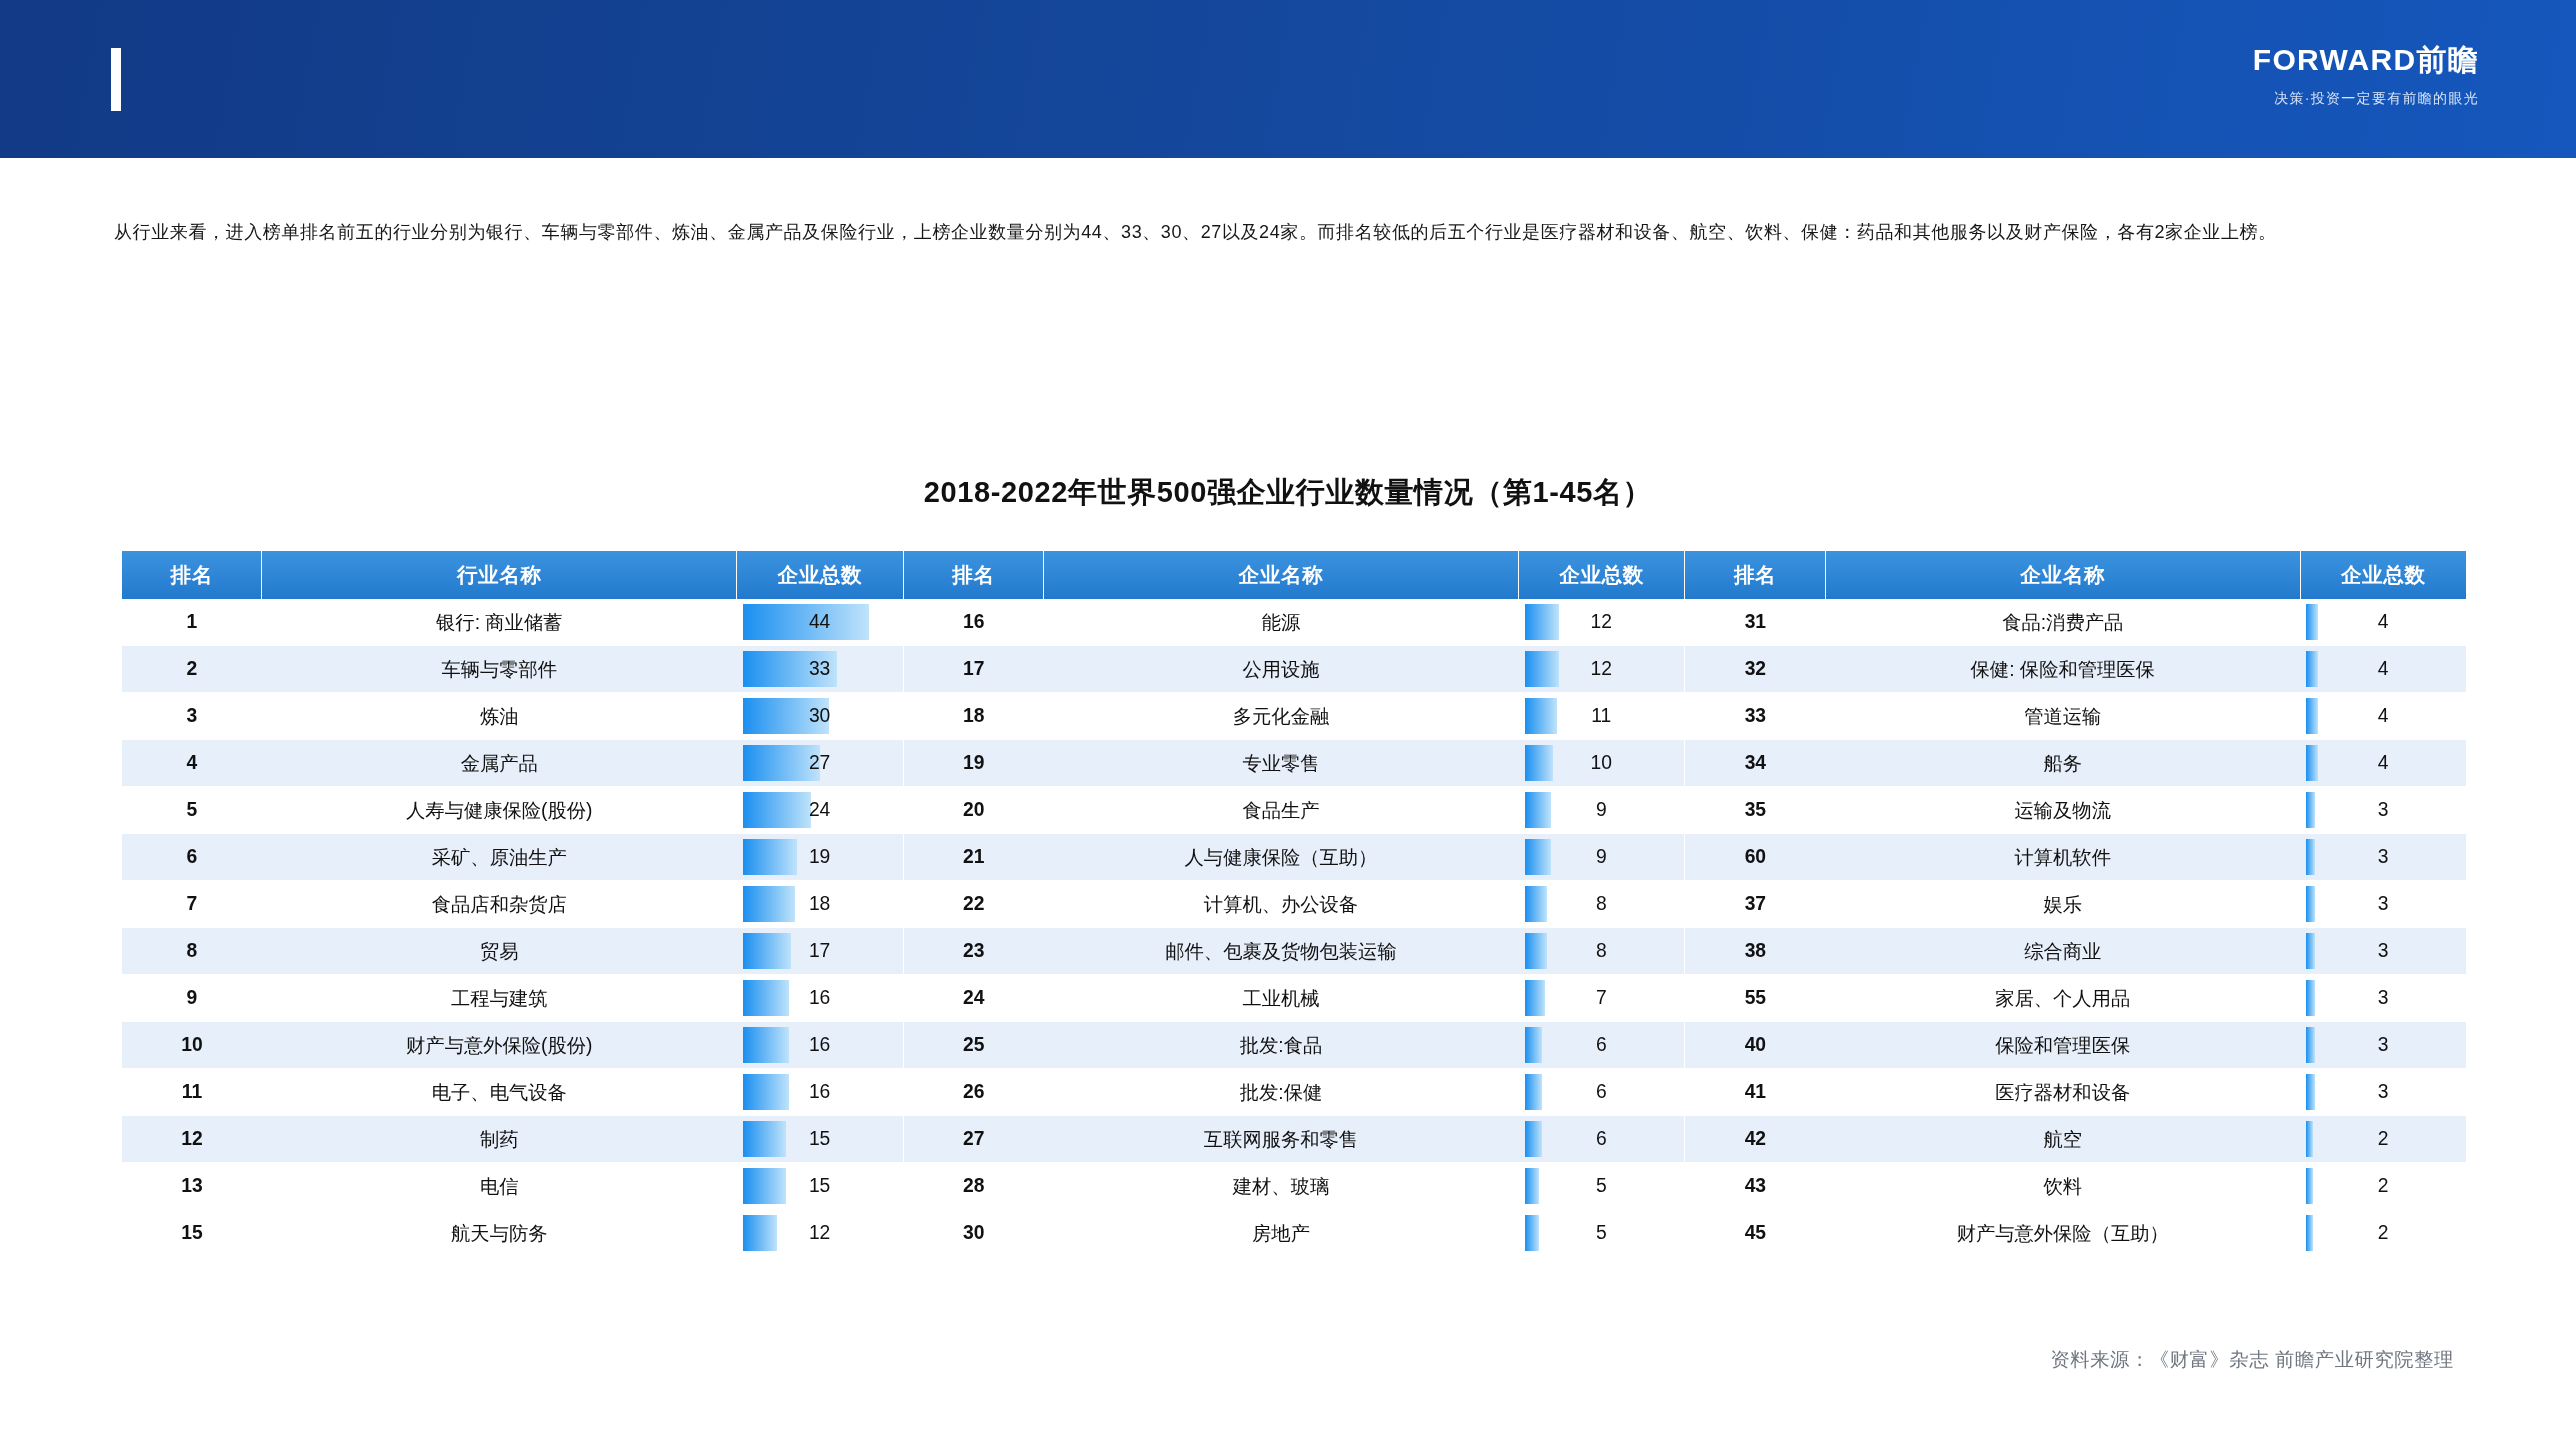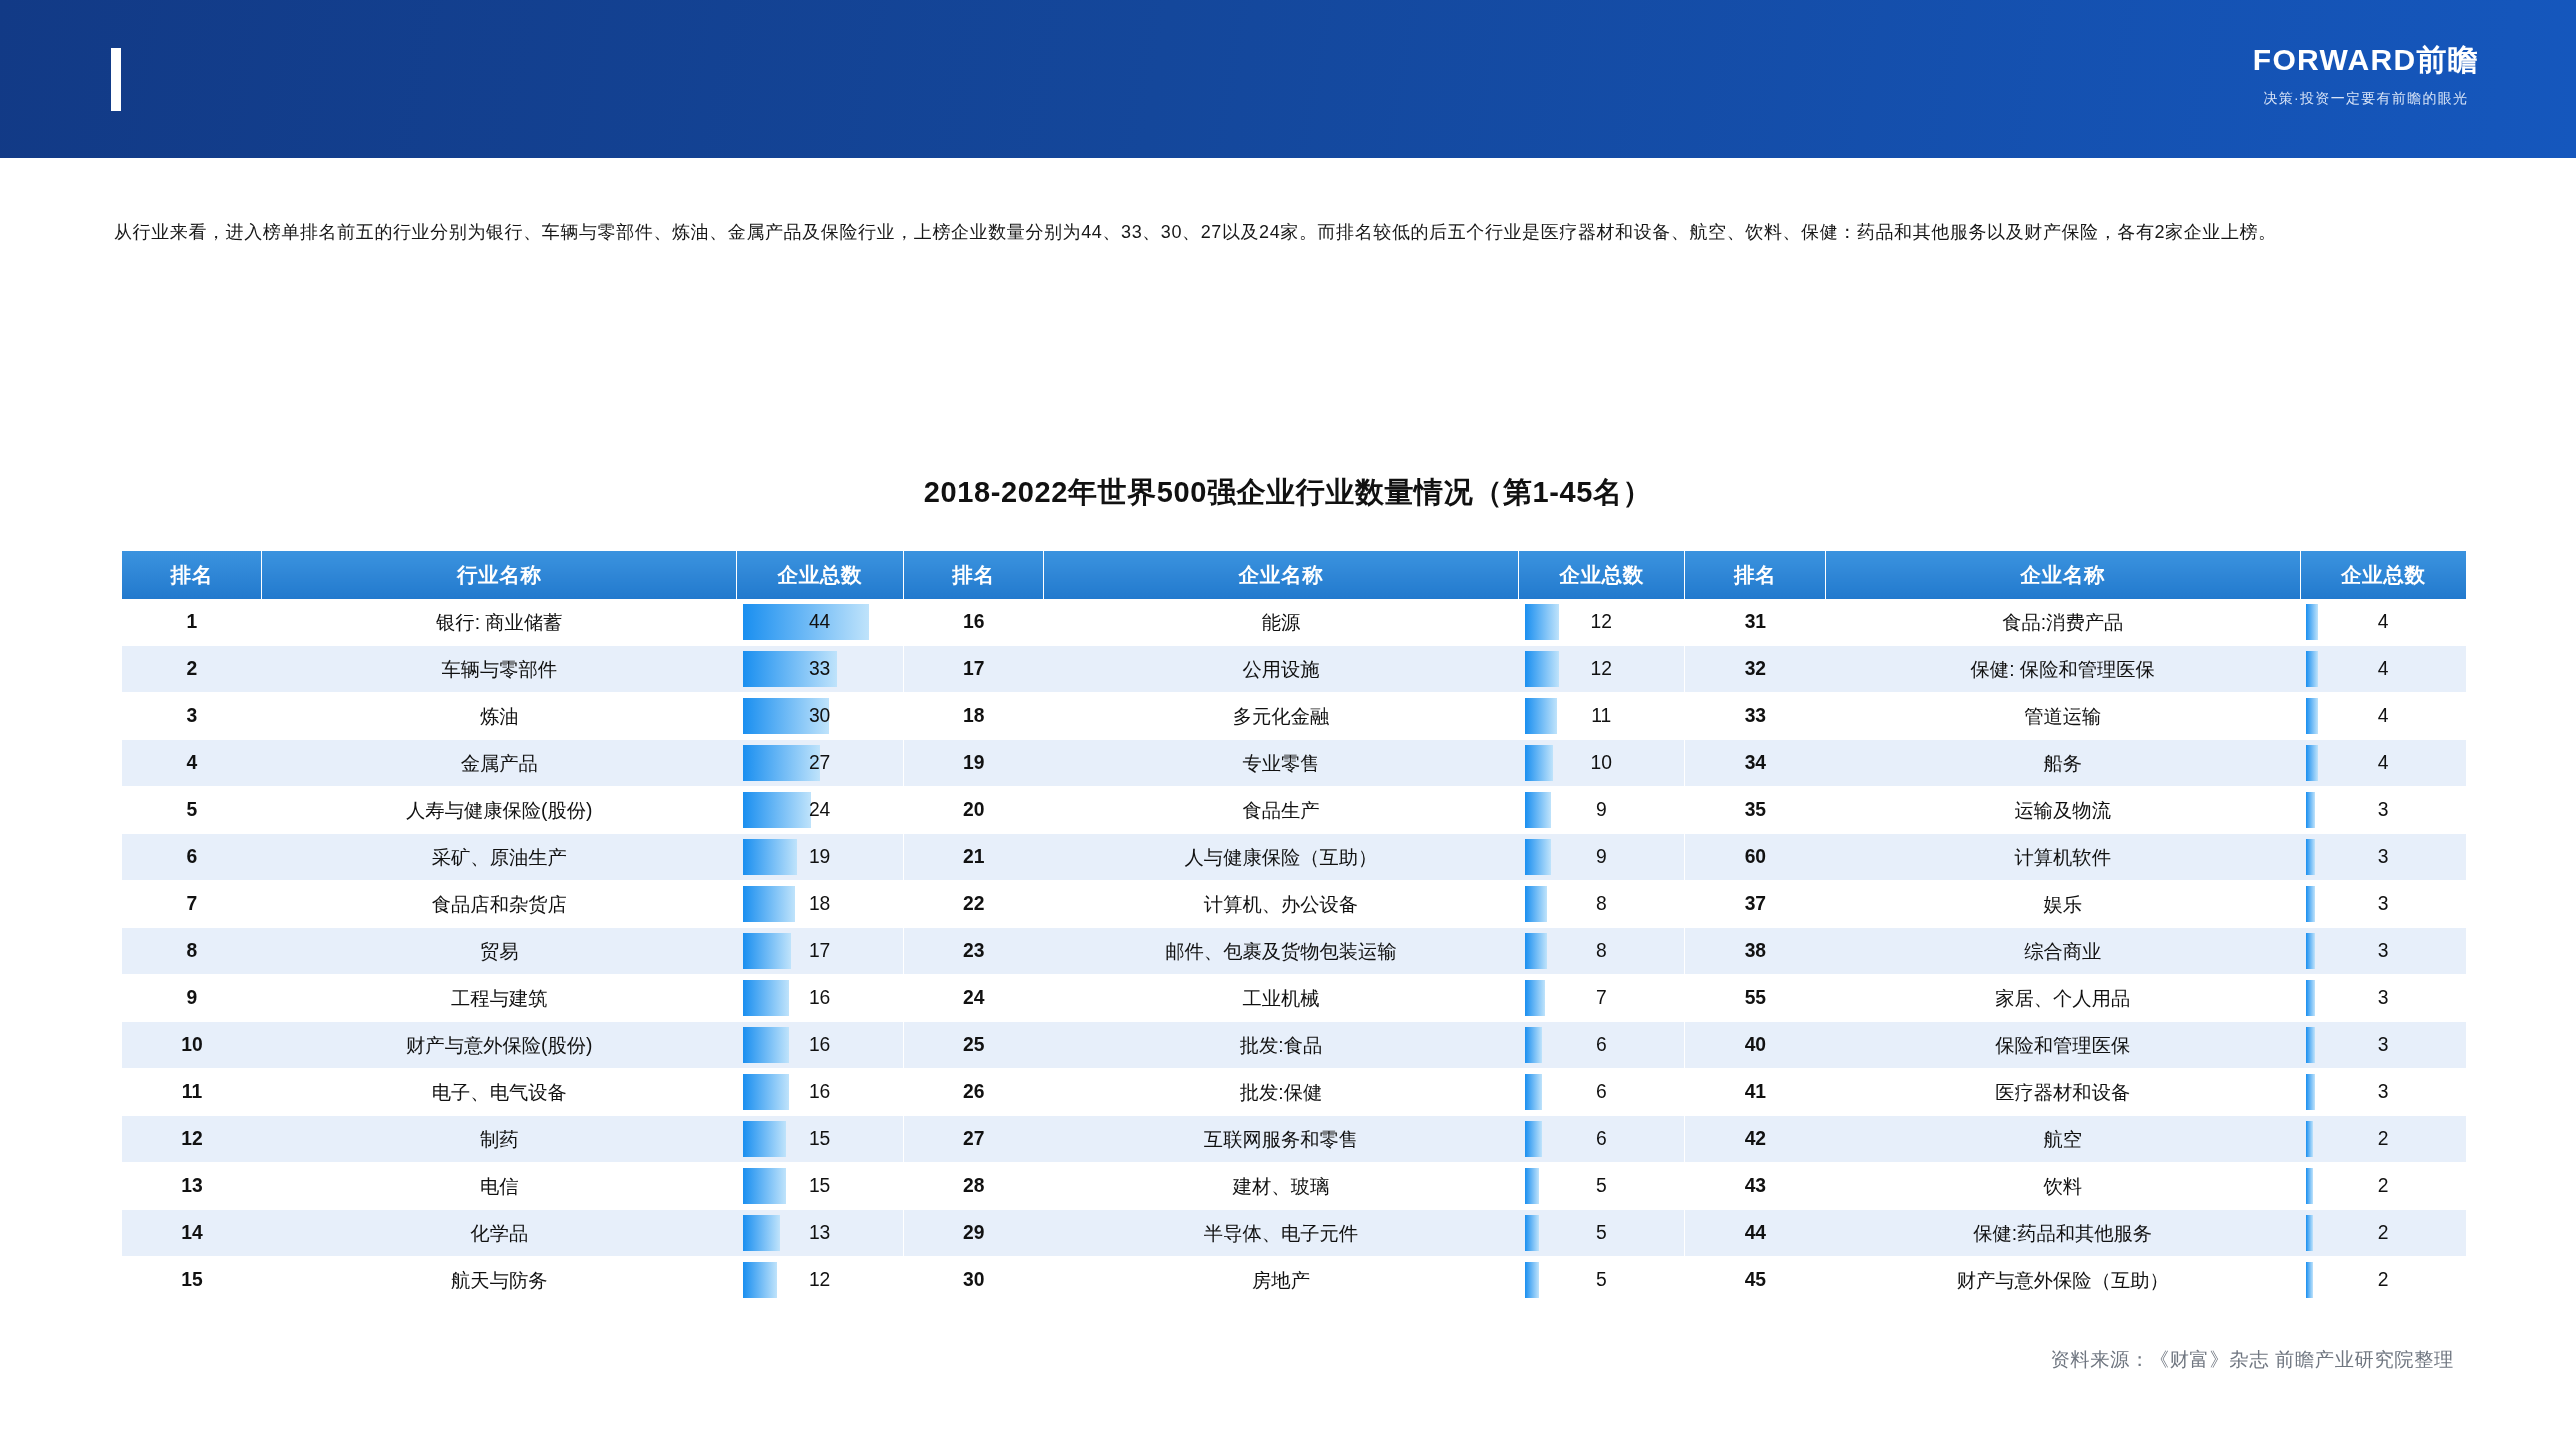--- a/index.html
+++ b/index.html
@@ -38,21 +38,21 @@
     font-size: 43px;
     letter-spacing: 2.6px;
     margin-left: 30px;
     white-space: nowrap;
     font-weight: 500;
   }
   .brand {
     position: absolute;
     right: 97px;
     top: 40px;
-    text-align: center;
+    text-align: right;
   }
   .brand-logo {
     color: #ffffff;
     font-size: 30px;
     font-weight: bold;
     letter-spacing: 1.3px;
     white-space: nowrap;
   }
   .brand-sub {
     color: #d8e4f7;
@@ -526,46 +526,20 @@
           </td>
           <td class="c-rank vline">43</td>
           <td class="c-name">饮料</td>
           <td class="c-total total-cell">
             <div class="bar-holder">
               <div class="bar" style="width: 6.4px;"></div>
             </div>
             <span class="total-num">2</span>
           </td>
         </tr>
-        <tr class="even">
-          <td class="c-rank">14</td>
-          <td class="c-name">化学品</td>
-          <td class="c-total total-cell">
-            <div class="bar-holder">
-              <div class="bar" style="width: 37px;"></div>
-            </div>
-            <span class="total-num">13</span>
-          </td>
-          <td class="c-rank vline">29</td>
-          <td class="c-name">半导体、电子元件</td>
-          <td class="c-total total-cell">
-            <div class="bar-holder">
-              <div class="bar" style="width: 14px;"></div>
-            </div>
-            <span class="total-num">5</span>
-          </td>
-          <td class="c-rank vline">44</td>
-          <td class="c-name">保健:药品和其他服务</td>
-          <td class="c-total total-cell">
-            <div class="bar-holder">
-              <div class="bar" style="width: 6.4px;"></div>
-            </div>
-            <span class="total-num">2</span>
-          </td>
-        </tr>
         <tr class="odd">
           <td class="c-rank">15</td>
           <td class="c-name">航天与防务</td>
           <td class="c-total total-cell">
             <div class="bar-holder">
               <div class="bar" style="width: 34px;"></div>
             </div>
             <span class="total-num">12</span>
           </td>
           <td class="c-rank vline">30</td>

